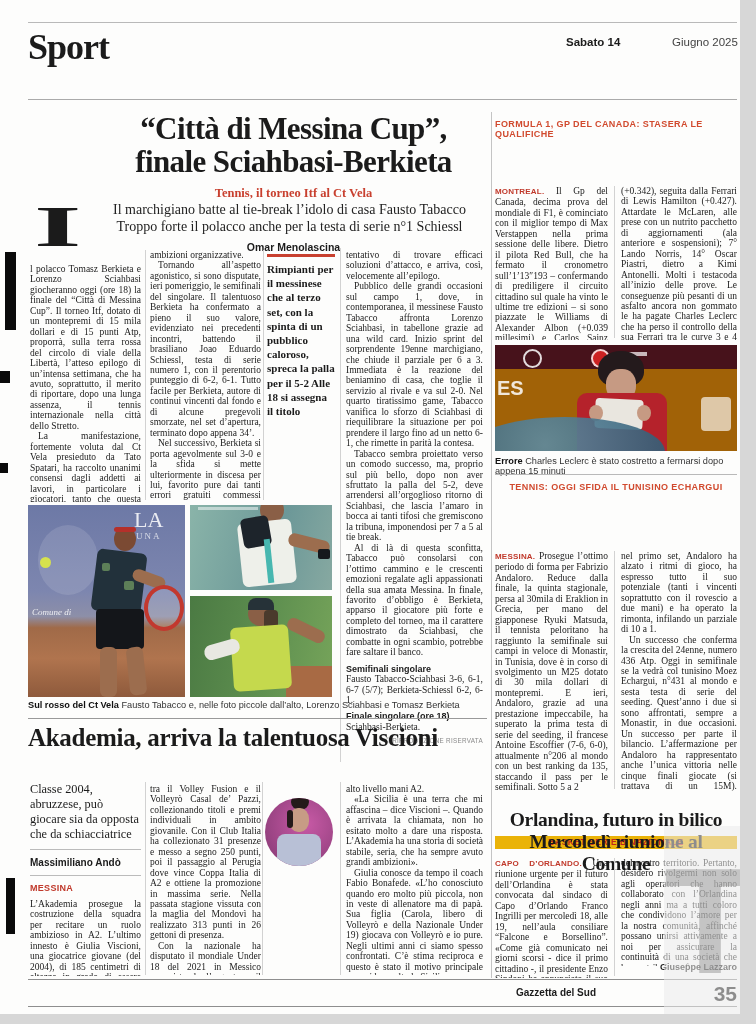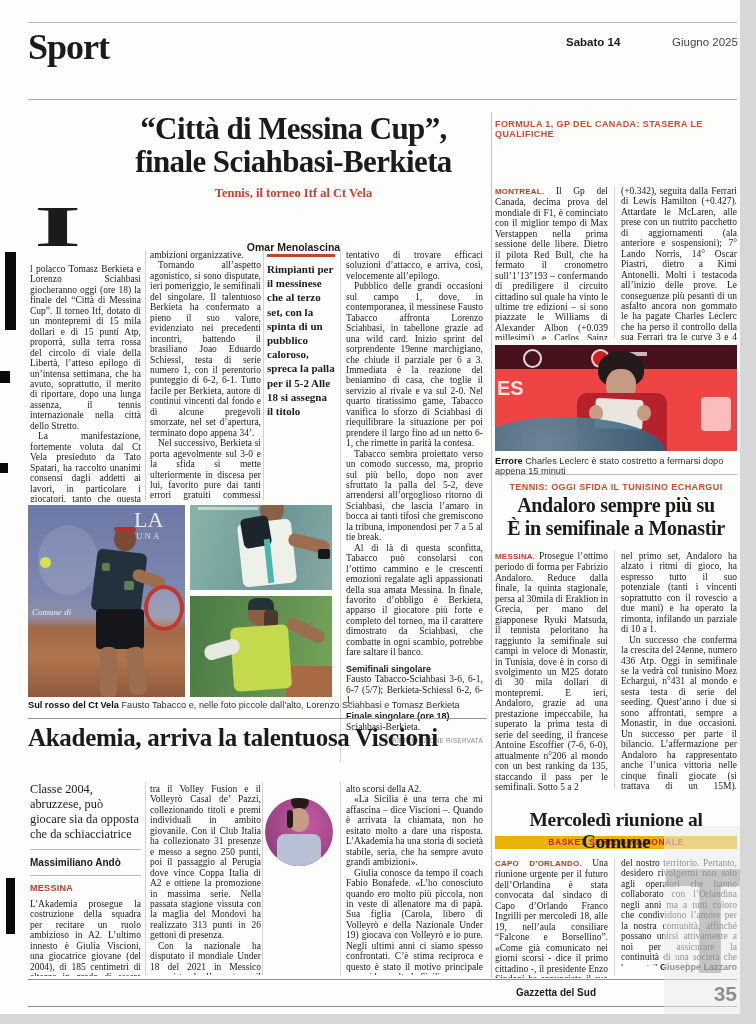--- a/index.html
+++ b/index.html
@@ -51,21 +51,21 @@
   
   .footer-paper{left:456px;top:987px;width:200px;text-align:center;font-size:10px;font-weight:bold;}
   .page-num{left:680px;top:982px;width:57px;text-align:right;font-size:21px;font-weight:bold;}
 
   
   .ph{position:absolute;overflow:hidden;}
   .ph *{position:absolute;}
   .photo-main{background:linear-gradient(180deg,#6d79a6 0%,#7d86af 45%,#8d8fa8 58%,#a06a48 64%,#b0744e 80%,#8e5a3c 100%);}
   .photo-s1{background:linear-gradient(105deg,#8ab4a9,#6c9898 60%,#87a9a1);}
   .photo-s2{background:linear-gradient(100deg,#4b7a43,#5f9050 55%,#76a45a);}
-  .f1-photo{background:#ef4444;}
+  .f1-photo{background:#a16207;}
   .visc-circle{border-radius:50%;background:radial-gradient(circle at 60% 38%,#c85aa6,#93407e 75%);overflow:hidden;}
   .skin{background:#9c6d4e;}
   .watermark{left:664px;top:826px;width:92px;height:198px;background:rgba(235,235,235,.55);
              font-size:150px;font-weight:bold;color:rgba(140,140,140,.45);text-align:center;line-height:190px;}
   .artifact{background:#0a0a0a;}
   .edge{background:#d7d7d7;}
 </style>
 </head>
 <body>
 
@@ -75,20 +75,24 @@
   <div class="abs masthead">Sport</div>
   <div class="abs sans date-bold">Sabato 14</div>
   <div class="abs sans date-light">Giugno 2025</div>
   <div class="hr" style="left:28px;top:99px;width:709px;background:#aaa;"></div>
 
   <div class="abs main-headline">
     <div>“Città di Messina Cup”,</div>
     <div>finale Sciahbasi-Berkieta</div>
   </div>
   <div class="abs main-kicker">Tennis, il torneo Itf al Ct Vela</div>
+  <div class="abs main-subhead">
+    <div>Il marchigiano batte al tie-break l’idolo di casa Fausto Tabacco</div>
+    <div>Troppo forte il polacco anche per la testa di serie n°1 Schiessl</div>
+  </div>
   <div class="abs sans main-byline">Omar Menolascina</div>
   <div class="abs dropcap">I</div>
 
   <div class="abs bt" style="left:30px;top:264px;width:111px;height:238px;">
       <p>l polacco Tomasz Berkieta e Lorenzo Sciahbasi giocheranno oggi (ore 18) la finale del “Città di Messina Cup”. Il torneo Itf, dotato di un montepremi di 15 mila dollari e di 15 punti Atp, proporrà, sulla terra rossa del circolo di viale della Libertà, l’atteso epilogo di un’intensa settimana, che ha avuto, soprattutto, il merito di riportare, dopo una lunga assenza, il tennis internazionale nella città dello Stretto.</p>
       <p>La manifestazione, fortemente voluta dal Ct Vela presieduto da Tato Spatari, ha raccolto unanimi consensi dagli addetti ai lavori, in particolare i giocatori, tanto che questa prima edizione può già essere considerata l’ideale biglietto da visita per alzare, in futuro, l’asticella delle</p>
     </div>
   <div class="vr" style="left:145px;top:250px;height:250px;"></div>
   <div class="abs bt" style="left:150px;top:250px;width:111px;height:252px;">
       <p>ambizioni organizzative.</p>
@@ -173,21 +177,21 @@
   <div class="vr" style="left:262px;top:782px;height:193px;"></div>
   <div class="ph visc-circle" style="left:265px;top:798px;width:68px;height:68px;">
     <div style="left:26px;top:-4px;width:18px;height:16px;border-radius:50%;background:#241a1a;"></div>
     <div style="left:24px;top:10px;width:20px;height:24px;border-radius:45%;background:#c79c85;"></div>
     <div style="left:22px;top:12px;width:6px;height:18px;background:#241a1a;border-radius:3px;"></div>
     <div style="left:12px;top:36px;width:44px;height:34px;background:#b8c0d6;border-radius:8px;"></div>
   </div>
   <div class="vr" style="left:340px;top:782px;height:193px;"></div>
   <div class="abs bt" style="left:346px;top:784px;width:137px;height:191px;">
     <div>
-        <p>alto scorsi della A2.</p>
+        <p>alto livello mani A2.</p>
         <p>«La Sicilia è una terra che mi affascina – dice Viscioni –. Quando è arrivata la chiamata, non ho esitato molto a dare una risposta. L’Akademia ha una storia di società stabile, seria, che ha sempre avuto grandi ambizioni».</p>
         <p>Giulia conosce da tempo il coach Fabio Bonafede. «L’ho conosciuto quando ero molto più piccola, non in veste di allenatore ma di papà. Sua figlia (Carola, libero di Volleyrò e della Nazionale Under 19) giocava con Volleyrò e io pure. Negli ultimi anni ci siamo spesso confrontati. C’è stima reciproca e questo è stato il motivo principale per cui ho scelto la Sicilia».</p>
       </div>
 
   </div>
 
   <div class="vr" style="left:491px;top:112px;height:866px;background:#c4c4c4;"></div>
 
   <div class="abs rc-kicker" style="left:495px;top:119px;width:242px;">FORMULA 1, GP DEL CANADA: STASERA LE QUALIFICHE</div>
   <div class="abs bt" style="left:495px;top:186px;width:113px;height:154px;">
@@ -213,35 +217,32 @@
     <div class="skin" style="left:142px;top:60px;width:14px;height:16px;border-radius:50%;background:#c69a83;"></div>
     <div style="left:206px;top:52px;width:30px;height:34px;background:rgba(255,255,255,.65);border-radius:4px;"></div>
     <div style="left:-30px;top:72px;width:200px;height:70px;border-radius:50%;background:radial-gradient(circle at 40% 40%,#5e8ba1,#2f5b74);opacity:.9;"></div>
   </div>
   <div class="abs caption" style="left:495px;top:456px;width:242px;">
     <b>Errore</b><span> Charles Leclerc è stato costretto a fermarsi dopo appena 15 minuti</span>
   </div>
   <div class="hr" style="left:495px;top:474px;width:242px;"></div>
 
   <div class="abs rc-kicker" style="left:495px;top:482px;width:242px;text-align:center;">TENNIS: OGGI SFIDA IL TUNISINO ECHARGUI</div>
-  <div class="abs rc-headline" style="left:495px;top:494px;width:242px;font-size:20px;line-height:23px;text-align:center;">
-    <div>Andaloro sempre più su</div>
-    <div>È in semifinale a Monastir</div>
-  </div>
   <div class="abs bt" style="left:495px;top:551px;width:113px;height:240px;">
     <p><span class="dateline">MESSINA.</span> <span>Prosegue l’ottimo periodo di forma per Fabrizio Andaloro. Reduce dalla finale, la quinta stagionale, persa al 30mila di Eraklion in Grecia, per mano del giapponese Ryuki Matsuda, il tennista peloritano ha raggiunto la semifinale sui campi in veloce di Monastir, in Tunisia, dove è in corso di svolgimento un M25 dotato di 30 mila dollari di montepremi. E ieri, Andaloro, grazie ad una prestazione impeccabile, ha superato la prima testa di serie del seeding, il francese Antoine Escoffier (7-6, 6-0), attualmente n°206 al mondo con un best ranking da 135, staccando il pass per le semifinali. Sotto 5 a 2</span></p>
   </div>
   <div class="vr" style="left:614px;top:551px;height:238px;"></div>
   <div class="abs bt" style="left:621px;top:551px;width:116px;height:240px;">
       <p>nel primo set, Andaloro ha alzato i ritmi di gioco, ha espresso tutto il suo potenziale (tanti i vincenti soprattutto con il rovescio a due mani) e ha operato la rimonta, infilando un parziale di 10 a 1.</p>
       <p>Un successo che conferma la crescita del 24enne, numero 436 Atp. Oggi in semifinale se la vedrà col tunisino Moez Echargui, n°431 al mondo e sesta testa di serie del seeding. Quest’anno i due si sono affrontati, sempre a Monastir, in due occasioni. Un successo per parte il bilancio. L’affermazione per Andaloro ha rappresentato anche l’unica vittoria nelle cinque finali giocate (si trattava di un 15M). (gae.man.)</p>
     </div>
 
   <div class="abs sans" style="left:495px;top:836px;width:242px;height:13px;background:#eab308;color:#c0271d;font-weight:bold;font-size:8.5px;letter-spacing:.5px;text-align:center;line-height:13px;">BASKET SERIE B NAZIONALE</div>
   <div class="abs rc-headline" style="left:495px;top:809px;width:242px;font-size:19.5px;line-height:22px;text-align:center;">
+    <div>Orlandina, futuro in bilico</div>
     <div>Mercoledì riunione al Comune</div>
   </div>
   <div class="abs bt" style="left:495px;top:858px;width:113px;height:120px;">
     <p><span class="dateline">CAPO D’ORLANDO.</span> <span>Una riunione urgente per il futuro dell’Orlandina è stata convocata dal sindaco di Capo d’Orlando Franco Ingrilli per mercoledì 18, alle 19, nell’aula consiliare “Falcone e Borsellino”. «Come già comunicato nei giorni scorsi - dice il primo cittadino -, il presidente Enzo Sindoni ha annunciato il suo disimpegno dalla guida dell’Orlandina, una società sportiva che rappresenta un capitolo significativo della nostra storia sportiva. In questo momento di incertezza è fondamentale esplorare ogni opportunità per garantire un futuro adeguato alla storia di questa squadra che è un simbolo</span></p>
   </div>
   <div class="vr" style="left:614px;top:858px;height:118px;"></div>
   <div class="abs bt" style="left:621px;top:858px;width:116px;height:108px;">
       <p>del nostro territorio. Pertanto, desidero rivolgermi non solo agli operatori che hanno collaborato con l’Orlandina negli anni ma a tutti coloro che condividono l’amore per la nostra comunità, affinché possano unirsi attivamente a noi per assicurare la continuità di una società che ha contribuito a far conoscere il nostro territorio in Italia e in Europa».</p>
     </div>
   <div class="abs sans" style="left:621px;top:962px;width:116px;text-align:right;font-weight:bold;font-size:9px;">Giuseppe Lazzaro</div>

